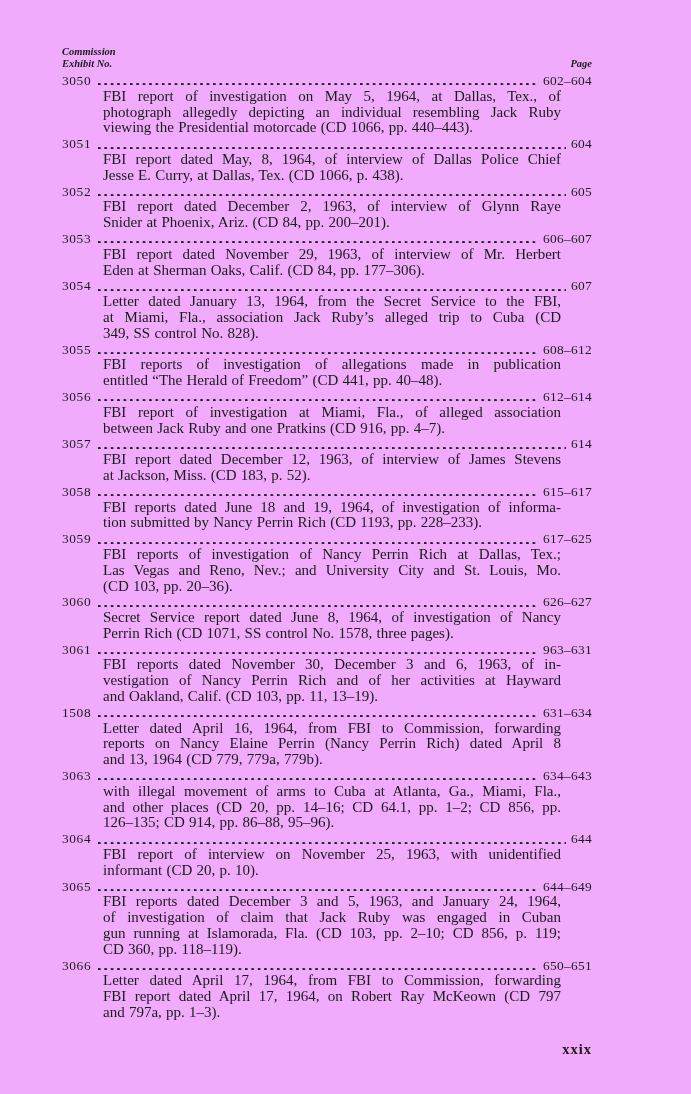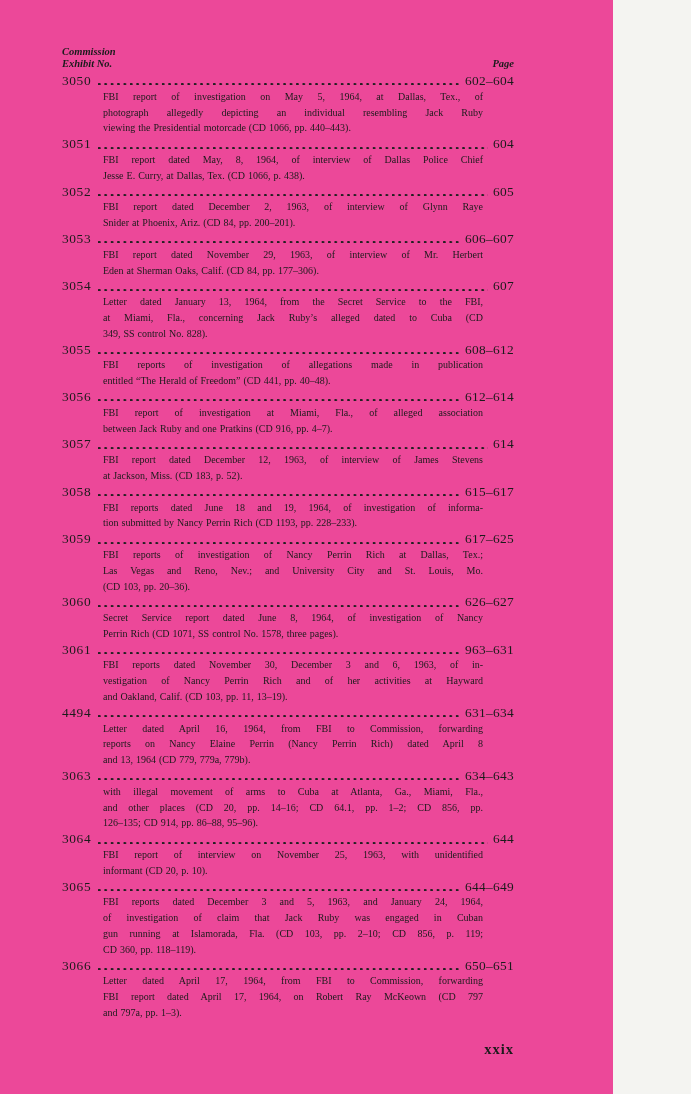--- a/index.html
+++ b/index.html
@@ -2,24 +2,24 @@
 <html><head>
 <meta charset="utf-8">
 <style>
   html, body {
     margin: 0;
     padding: 0;
     background: #f4f4f1;
   }
   .page {
     position: relative;
-    width: 613px;
+    width: 691px;
     height: 1094px;
     margin: 0;
-    background: #ec4899;
+    background: #f0abfc;
     color: #1b1b1b;
     font-family: "Liberation Serif", "DejaVu Serif", serif;
     box-sizing: border-box;
     padding: 46px 99px 0 62px;
     overflow: hidden;
   }
   .header-row {
     display: flex;
     justify-content: space-between;
     align-items: flex-end;
@@ -49,21 +49,21 @@
     height: 2.4px;
     margin: 0 5px 3px 7px;
     background-image: radial-gradient(circle at 1.3px 1.3px, #202020 1.05px, transparent 1.5px);
     background-size: 6.4px 2.4px;
     background-repeat: repeat-x;
   }
   .pg { white-space: nowrap; text-align: right; letter-spacing: 0.3px; }
 
   .desc {
     margin: 0 31px 0 41px;
-    font-size: 10px;
+    font-size: 15px;
     line-height: 15.8px;
   }
   .desc .line {
     text-align: justify;
     text-align-last: justify;
     word-spacing: 0.5px;
   }
   .desc .line:last-child {
     text-align-last: left;
   }
@@ -135,21 +135,21 @@
         </div>
       </div>
       <div class="entry">
         <div class="leader-row">
           <span class="num">3054</span>
           <span class="leader"></span>
           <span class="pg">607</span>
         </div>
         <div class="desc">
           <div class="line">Letter dated January 13, 1964, from the Secret Service to the FBI,</div>
-          <div class="line">at Miami, Fla., concerning Jack Ruby’s alleged dated to Cuba (CD</div>
+          <div class="line">at Miami, Fla., association Jack Ruby’s alleged trip to Cuba (CD</div>
           <div class="line">349, SS control No. 828).</div>
         </div>
       </div>
       <div class="entry">
         <div class="leader-row">
           <span class="num">3055</span>
           <span class="leader"></span>
           <span class="pg">608–612</span>
         </div>
         <div class="desc">
@@ -220,21 +220,21 @@
           <span class="pg">963–631</span>
         </div>
         <div class="desc">
           <div class="line">FBI reports dated November 30, December 3 and 6, 1963, of in-</div>
           <div class="line">vestigation of Nancy Perrin Rich and of her activities at Hayward</div>
           <div class="line">and Oakland, Calif. (CD 103, pp. 11, 13–19).</div>
         </div>
       </div>
       <div class="entry">
         <div class="leader-row">
-          <span class="num">4494</span>
+          <span class="num">1508</span>
           <span class="leader"></span>
           <span class="pg">631–634</span>
         </div>
         <div class="desc">
           <div class="line">Letter dated April 16, 1964, from FBI to Commission, forwarding</div>
           <div class="line">reports on Nancy Elaine Perrin (Nancy Perrin Rich) dated April 8</div>
           <div class="line">and 13, 1964 (CD 779, 779a, 779b).</div>
         </div>
       </div>
       <div class="entry">

